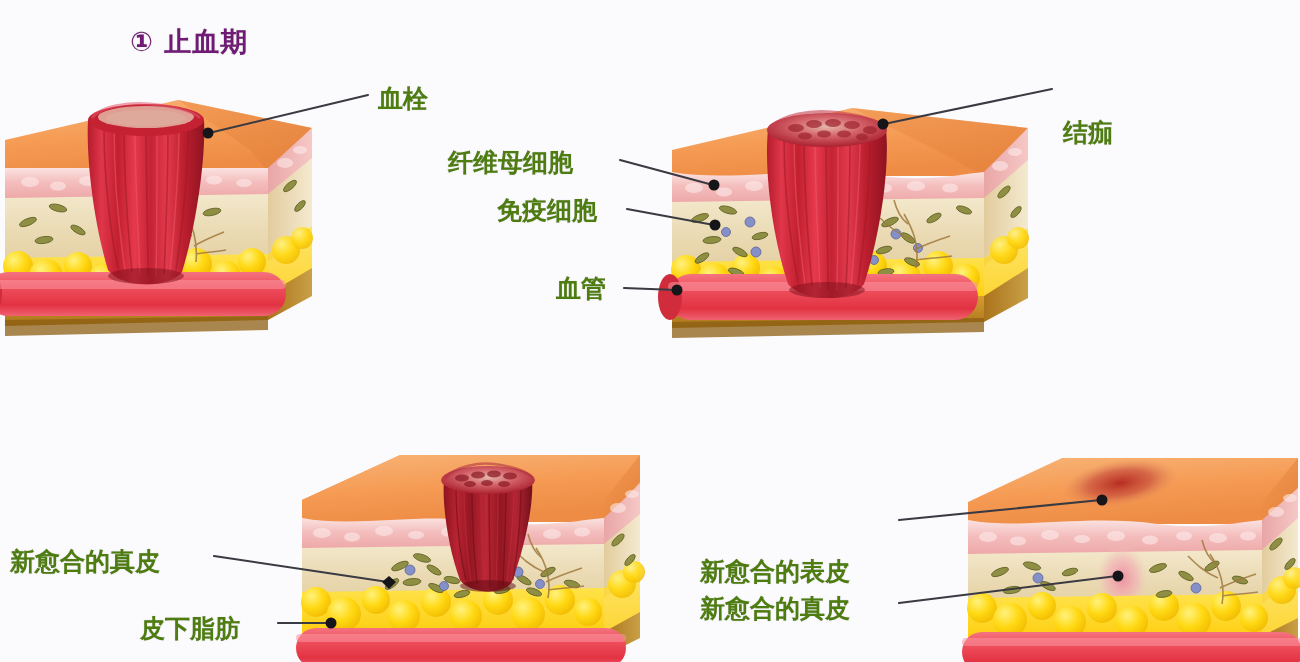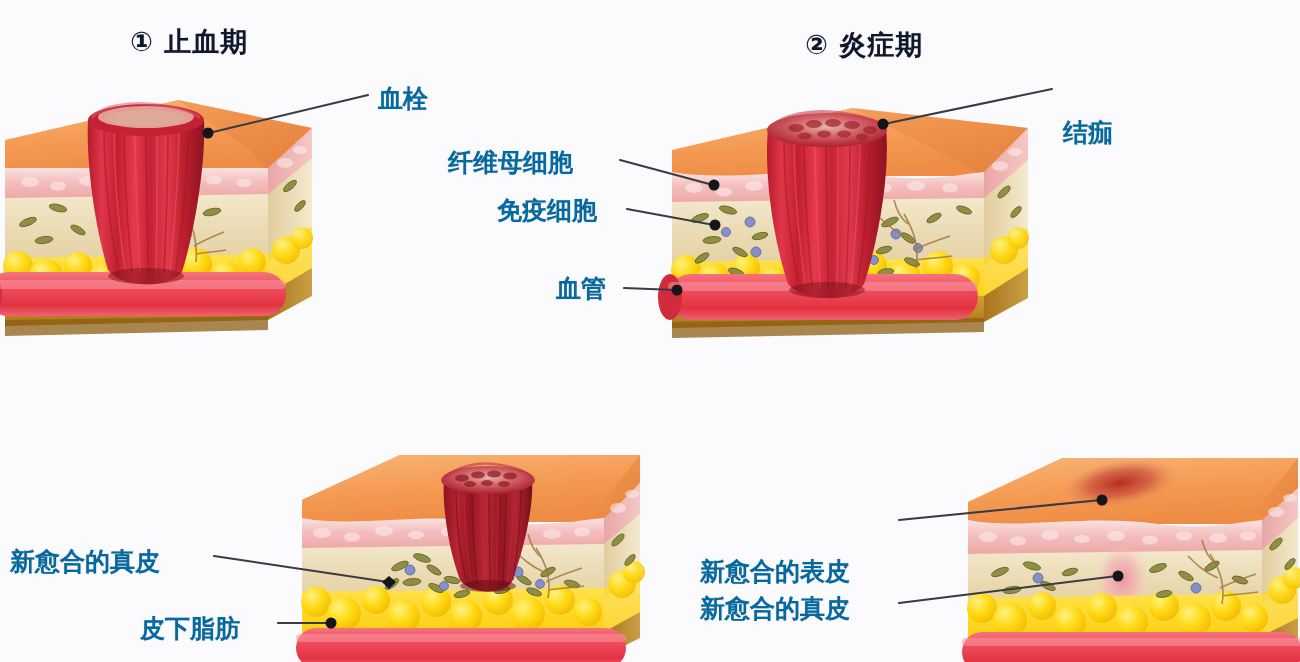--- a/index.html
+++ b/index.html
@@ -15,53 +15,50 @@
   
   #panel-1{left:0px;   top:0px;   width:650px; height:350px;}
   #panel-2{left:650px; top:0px;   width:650px; height:350px;}
   #panel-3{left:0px;   top:350px; width:650px; height:312px;}
   #panel-4{left:650px; top:350px; width:650px; height:312px;}
 
   .panel-title{
     position:absolute;
     font-size:27px;
     font-weight:bold;
-    color:#0f172a;
+    color:#701a75;
     letter-spacing:1px;
     white-space:nowrap;
     text-shadow:0 0 1px rgba(120,120,125,.55);
   }
   #panel-1 .panel-title{left:130px; top:24px;}
   #panel-2 .panel-title{left:155px; top:27px;}
 
   .lbl{
     position:absolute;
     font-size:25px;
     font-weight:bold;
-    color:#0369a1;
+    color:#4d7c0f;
     white-space:nowrap;
     text-shadow:0 0 1px rgba(125,125,130,.5);
   }
 
   svg.art{position:absolute;left:0;top:0;overflow:visible;}
   .leader{stroke:#3a3a42;stroke-width:2.1;fill:none;stroke-linecap:round;}
   .leader-dot{fill:#16161a;}
 </style>
 </head>
 <body>
 
 <div class="stage">
 
   <div class="panel" id="panel-1">
     <div class="panel-title">① 止血期</div>
   </div>
 
-  <div class="panel" id="panel-2">
-    <div class="panel-title">② 炎症期</div>
-  </div>
 
   <div class="panel" id="panel-3">
     
   </div>
 
   <div class="panel" id="panel-4">
     
   </div>
 
   <svg class="art" width="1300" height="662" viewBox="0 0 1300 662">

